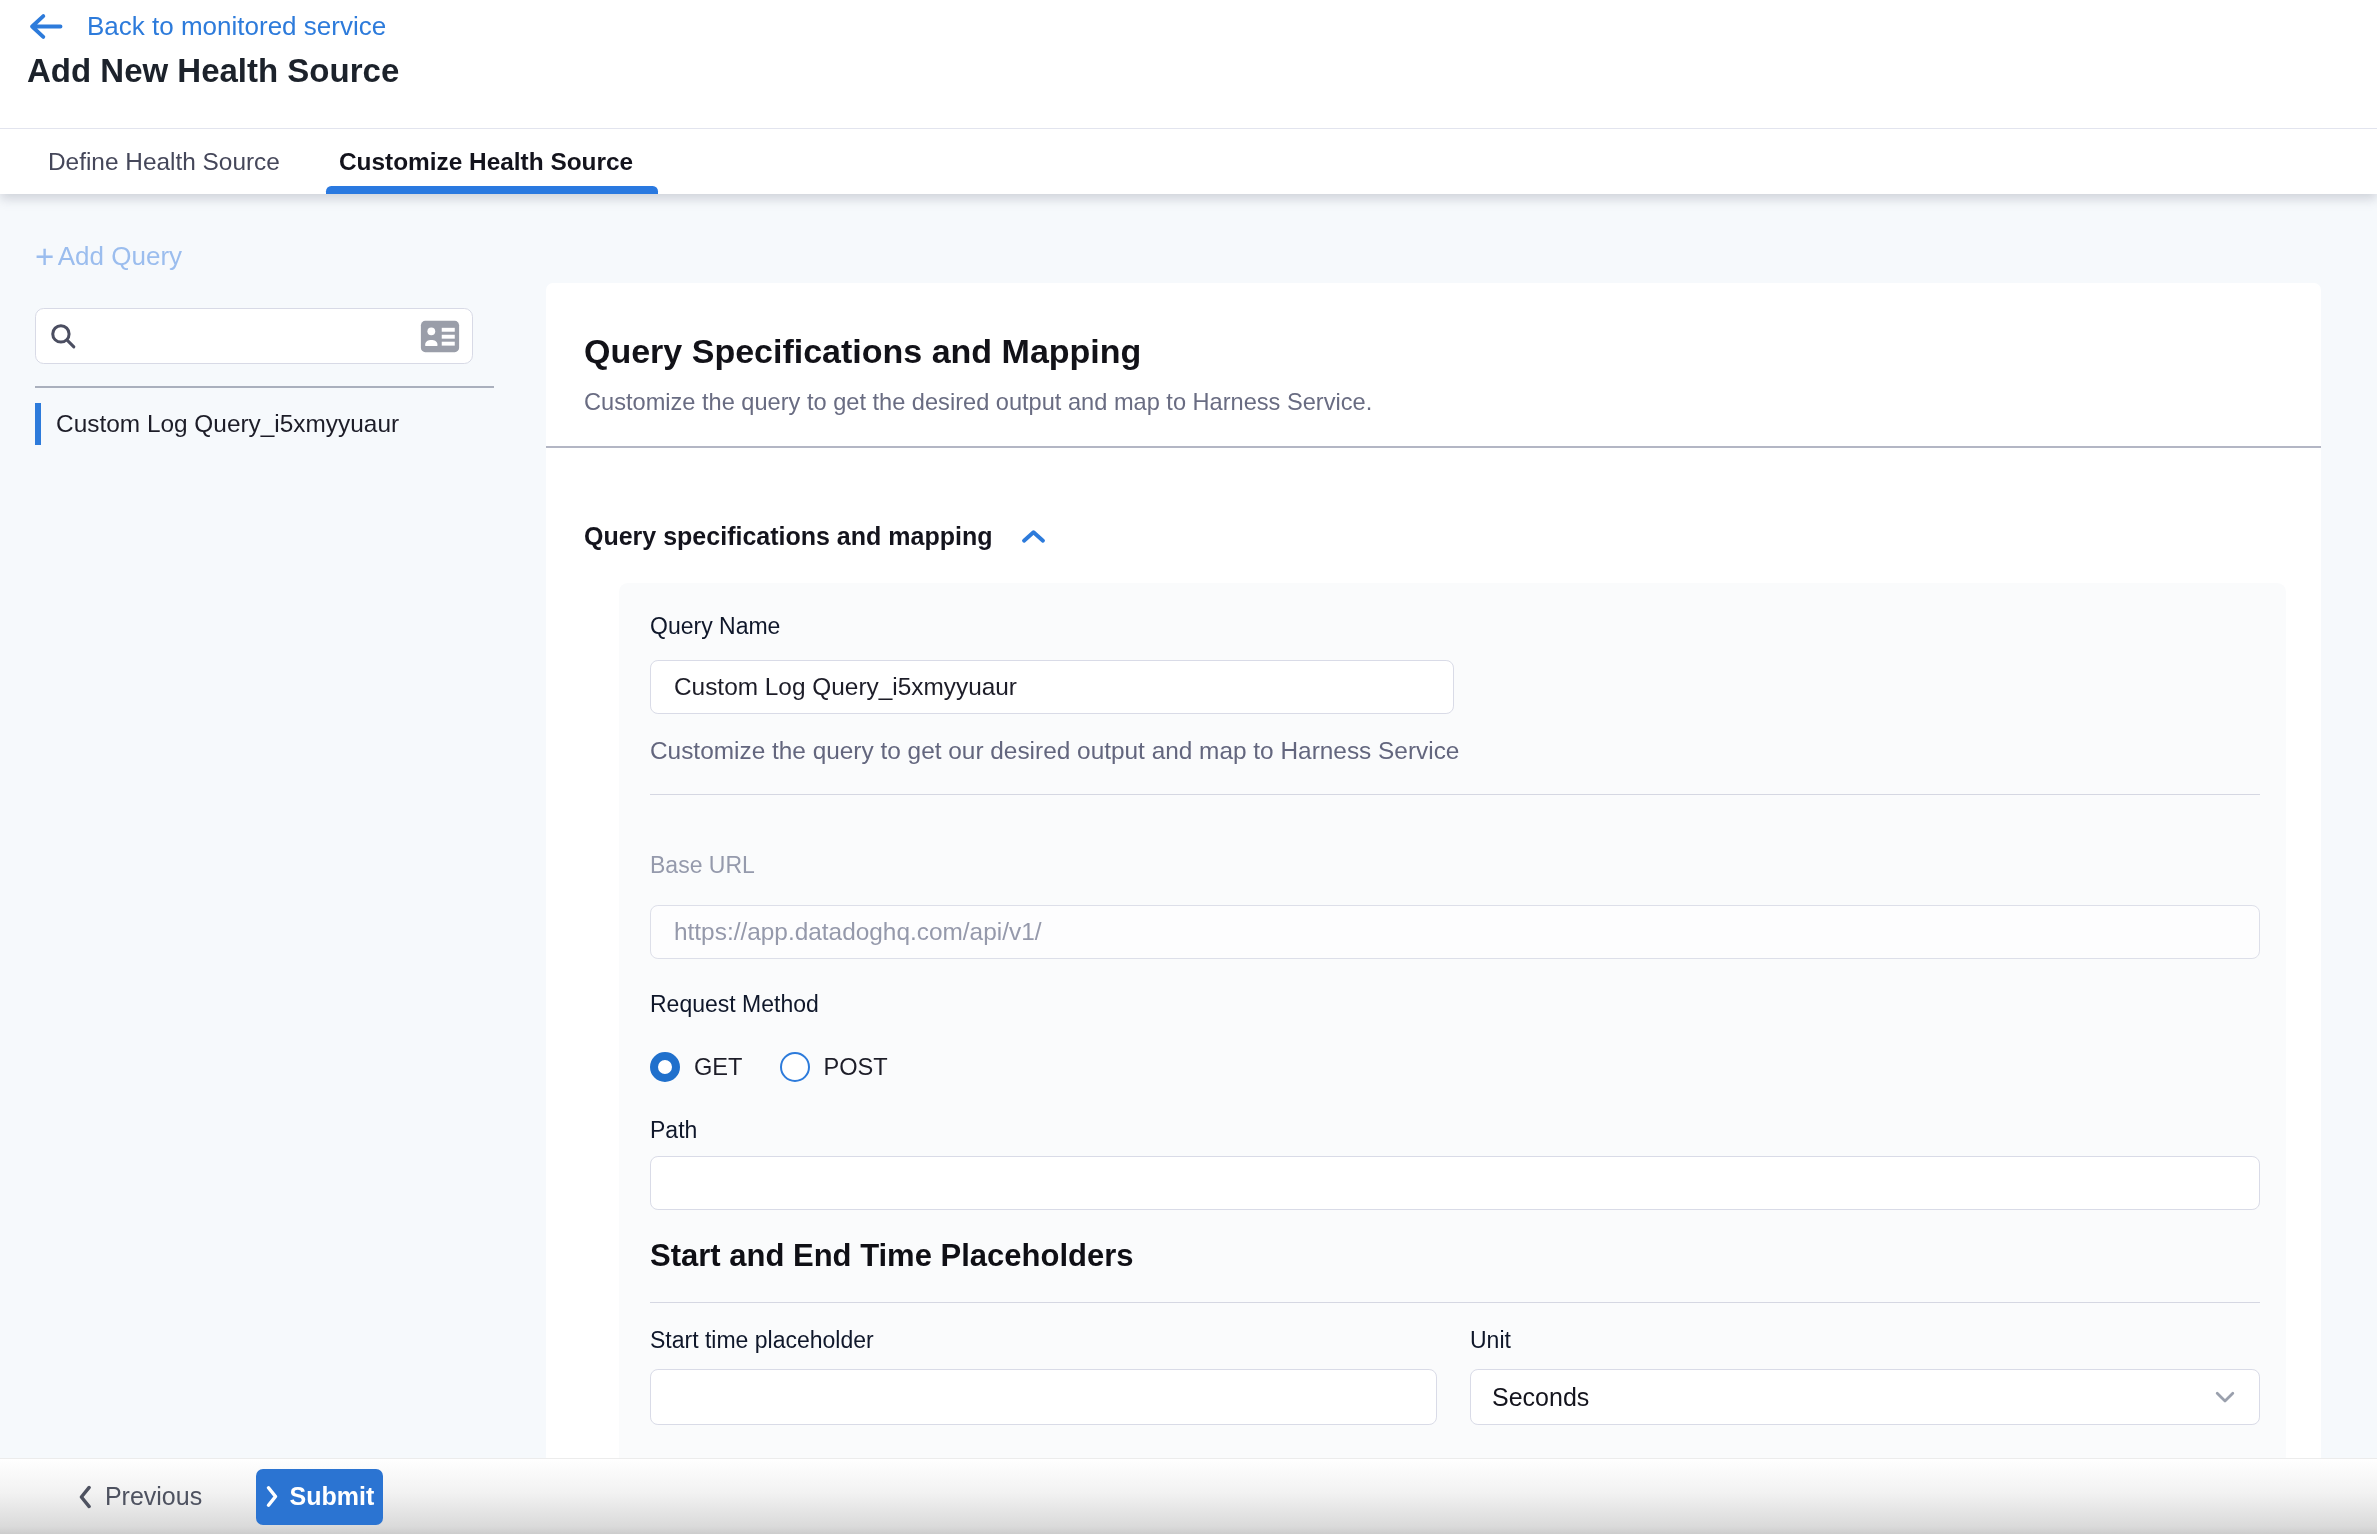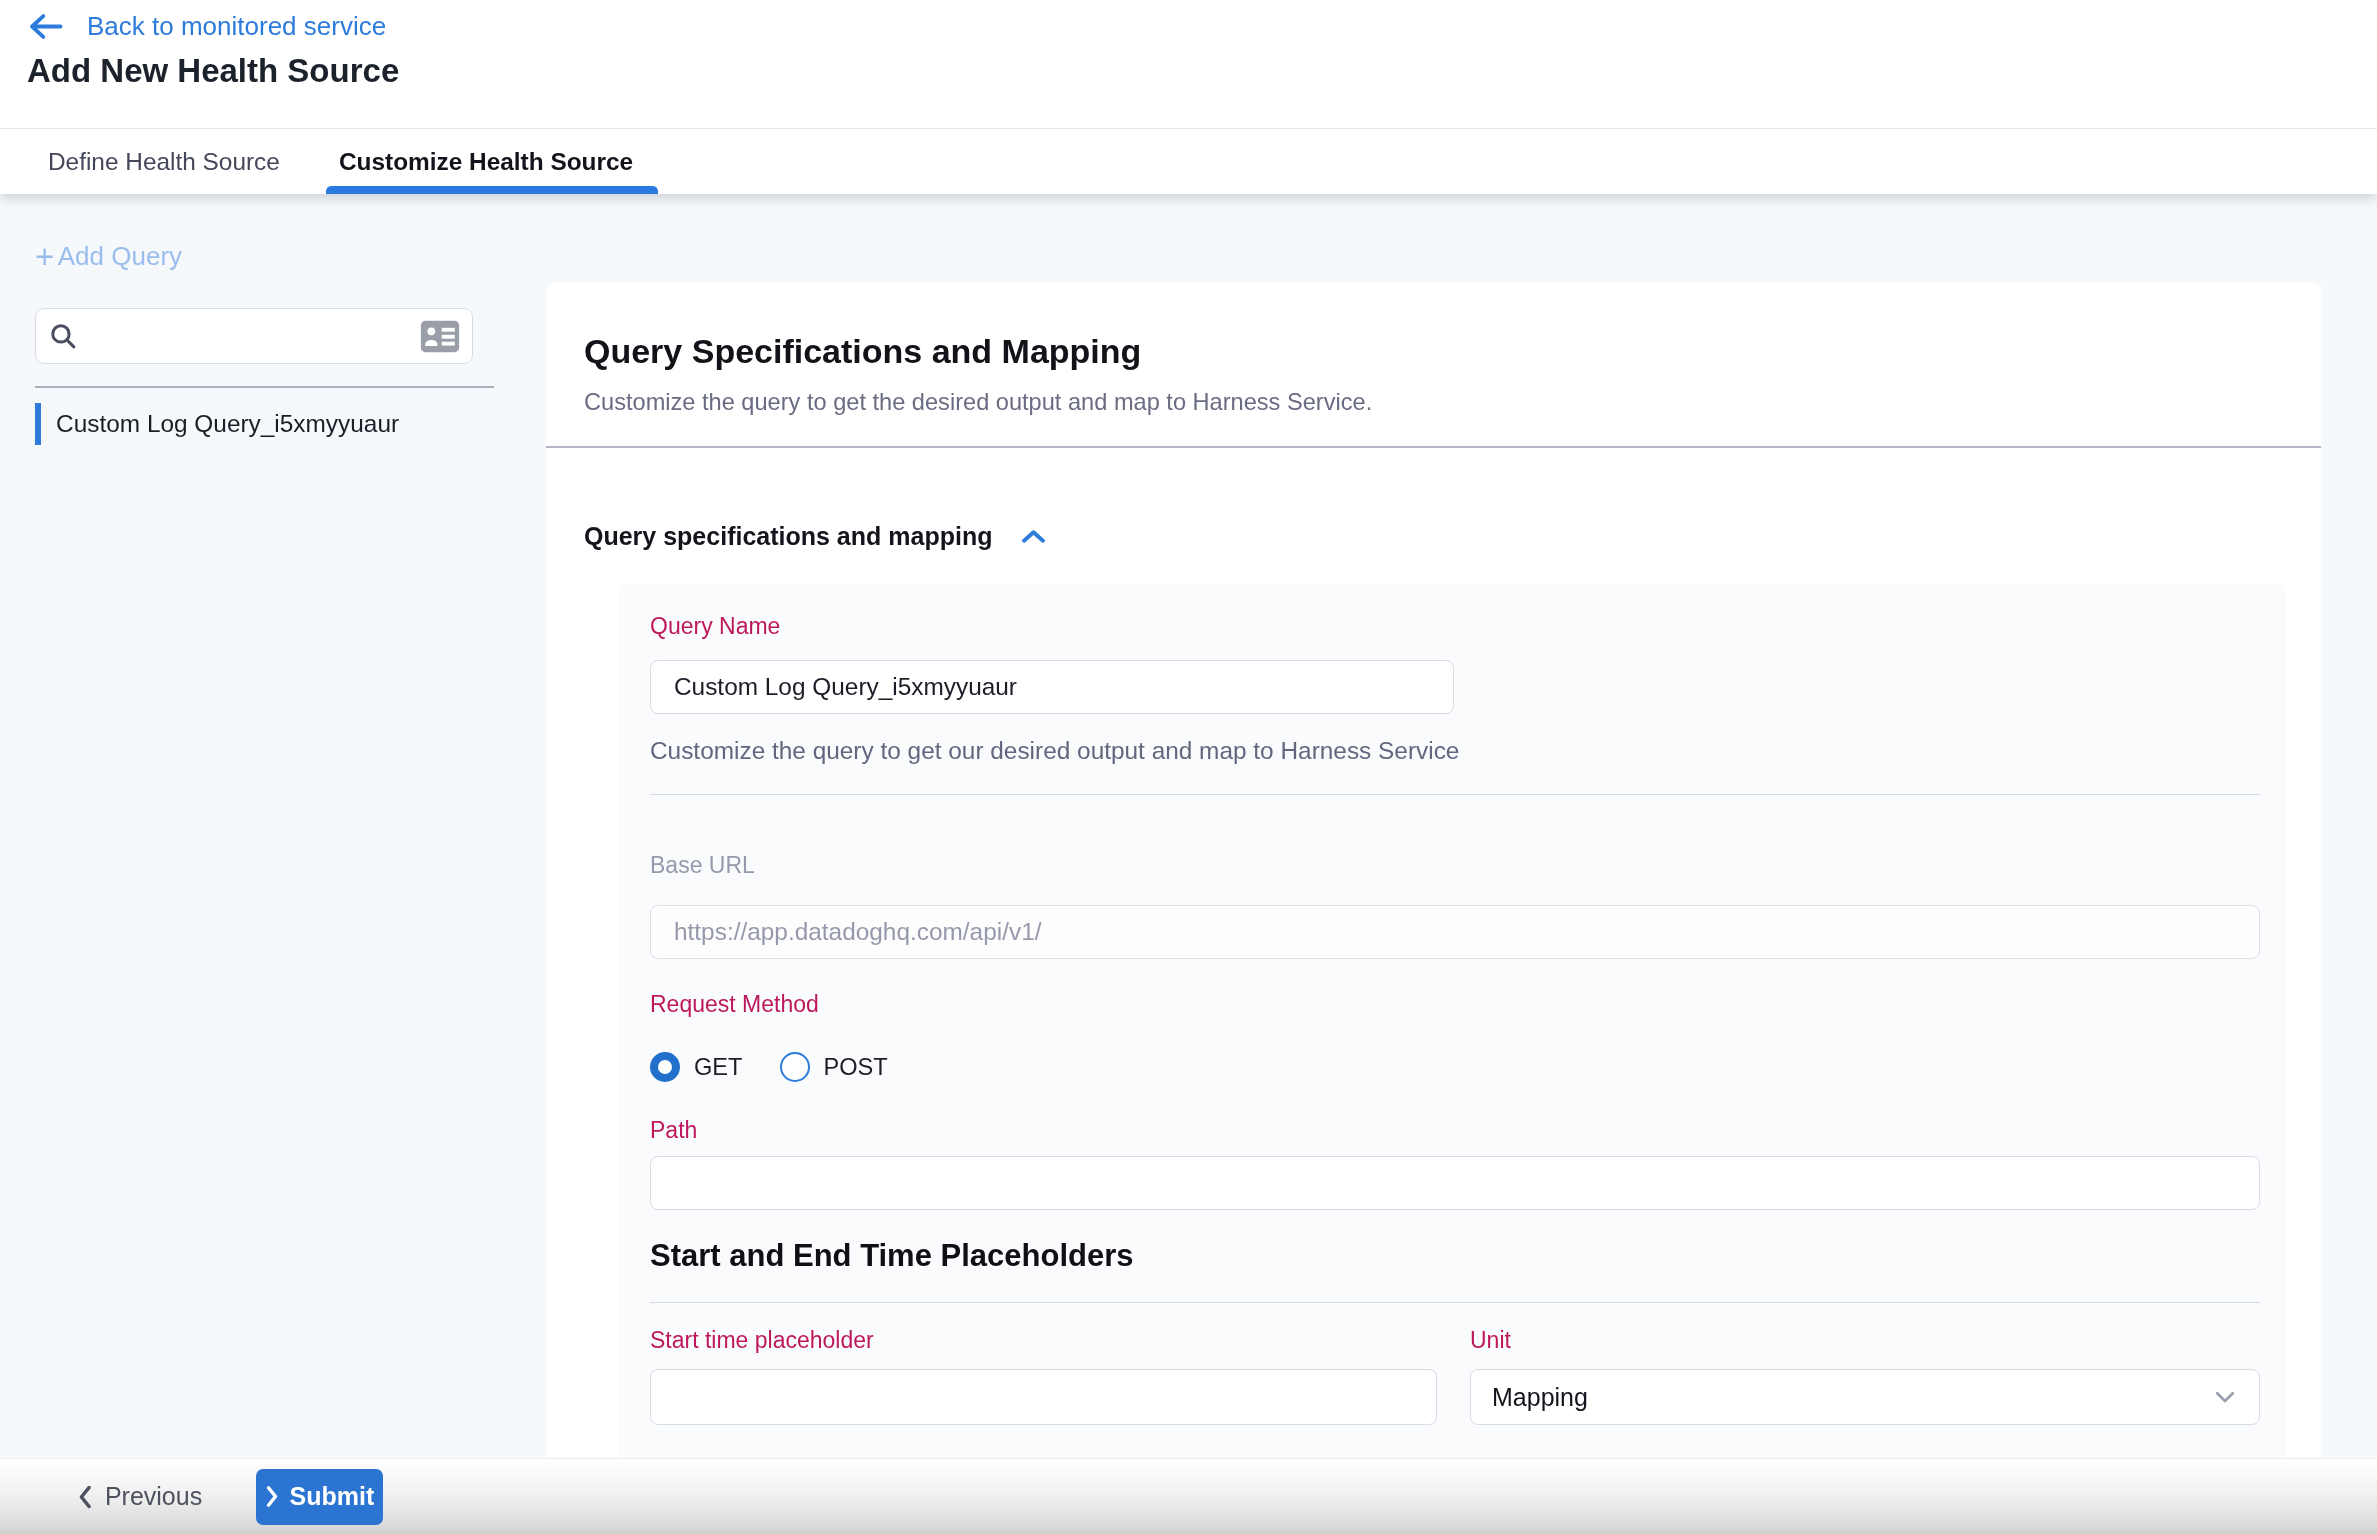--- a/index.html
+++ b/index.html
@@ -45,21 +45,21 @@
   .card{position:absolute;left:546px;top:283px;width:1775px;bottom:0;background:#ffffff;
         border-radius:7px 7px 0 0;}
   .card-heading{position:absolute;left:38px;top:49px;font-size:34px;font-weight:700;color:#121218;}
   .card-subheading{position:absolute;left:38px;top:106px;font-size:23.6px;color:#696c82;}
   .card-divider{position:absolute;left:0;right:0;top:163px;height:1.7px;background:#b3b6c4;}
   .section-row{position:absolute;left:38px;top:239px;display:flex;align-items:center;gap:26px;}
   .section-title{font-size:25px;font-weight:700;color:#14141d;}
 
   .panel{position:absolute;left:73px;right:35px;top:300px;bottom:0;background:#fafbfc;
          border-radius:8.7px;}
-  .fld-label{position:absolute;font-size:23px;color:#be185d;}
+  .fld-label{position:absolute;font-size:23px;color:#0f172a;}
   .fld-label.muted{color:#959aac;}
   .t-input{position:absolute;box-sizing:border-box;height:54px;background:#fff;
            border:1.7px solid #d9dbe7;border-radius:7.9px;font-size:24.4px;color:#1d1d28;
            padding:0 23px;font-family:"Liberation Sans",sans-serif;outline:none;}
   .t-input::placeholder{color:#9599ab;}
   .t-input.disabled{background:#fdfdfe;border-color:#dddfe9;}
   .helper-text{position:absolute;font-size:24.4px;color:#63667e;}
   .panel-divider{position:absolute;height:0.9px;background:#d5d7e2;}
 
   .radio-row{position:absolute;display:flex;align-items:center;}
@@ -178,21 +178,21 @@
       <input class="t-input" style="left: 31px; top: 573px; width: 1610px;" type="text" value="">
 
       <div class="sub-heading" style="left:31px;top:655px;">Start and End Time Placeholders</div>
       <div class="panel-divider" style="left:31px;top:719px;width:1610px;"></div>
 
       <div class="fld-label" style="left:31px;top:744px;">Start time placeholder</div>
       <input class="t-input" style="left: 31px; top: 786px; width: 787px; height: 56px;" type="text" value="">
 
       <div class="fld-label" style="left:851px;top:744px;">Unit</div>
       <div class="select-box" style="left:851px;top:786px;width:790px;">
-        <span class="sel-value">Mapping</span>
+        <span class="sel-value">Seconds</span>
         <span style="display:flex;">
           <svg width="26" height="17.5" viewBox="0 0 30 20">
               <path d="M6 6 L15 15 L24 6" stroke="#9aa0ad" stroke-width="3.2" fill="none" stroke-linecap="round" stroke-linejoin="round"></path>
             </svg>
         </span>
       </div>
 
     </div>
   </div>
 

